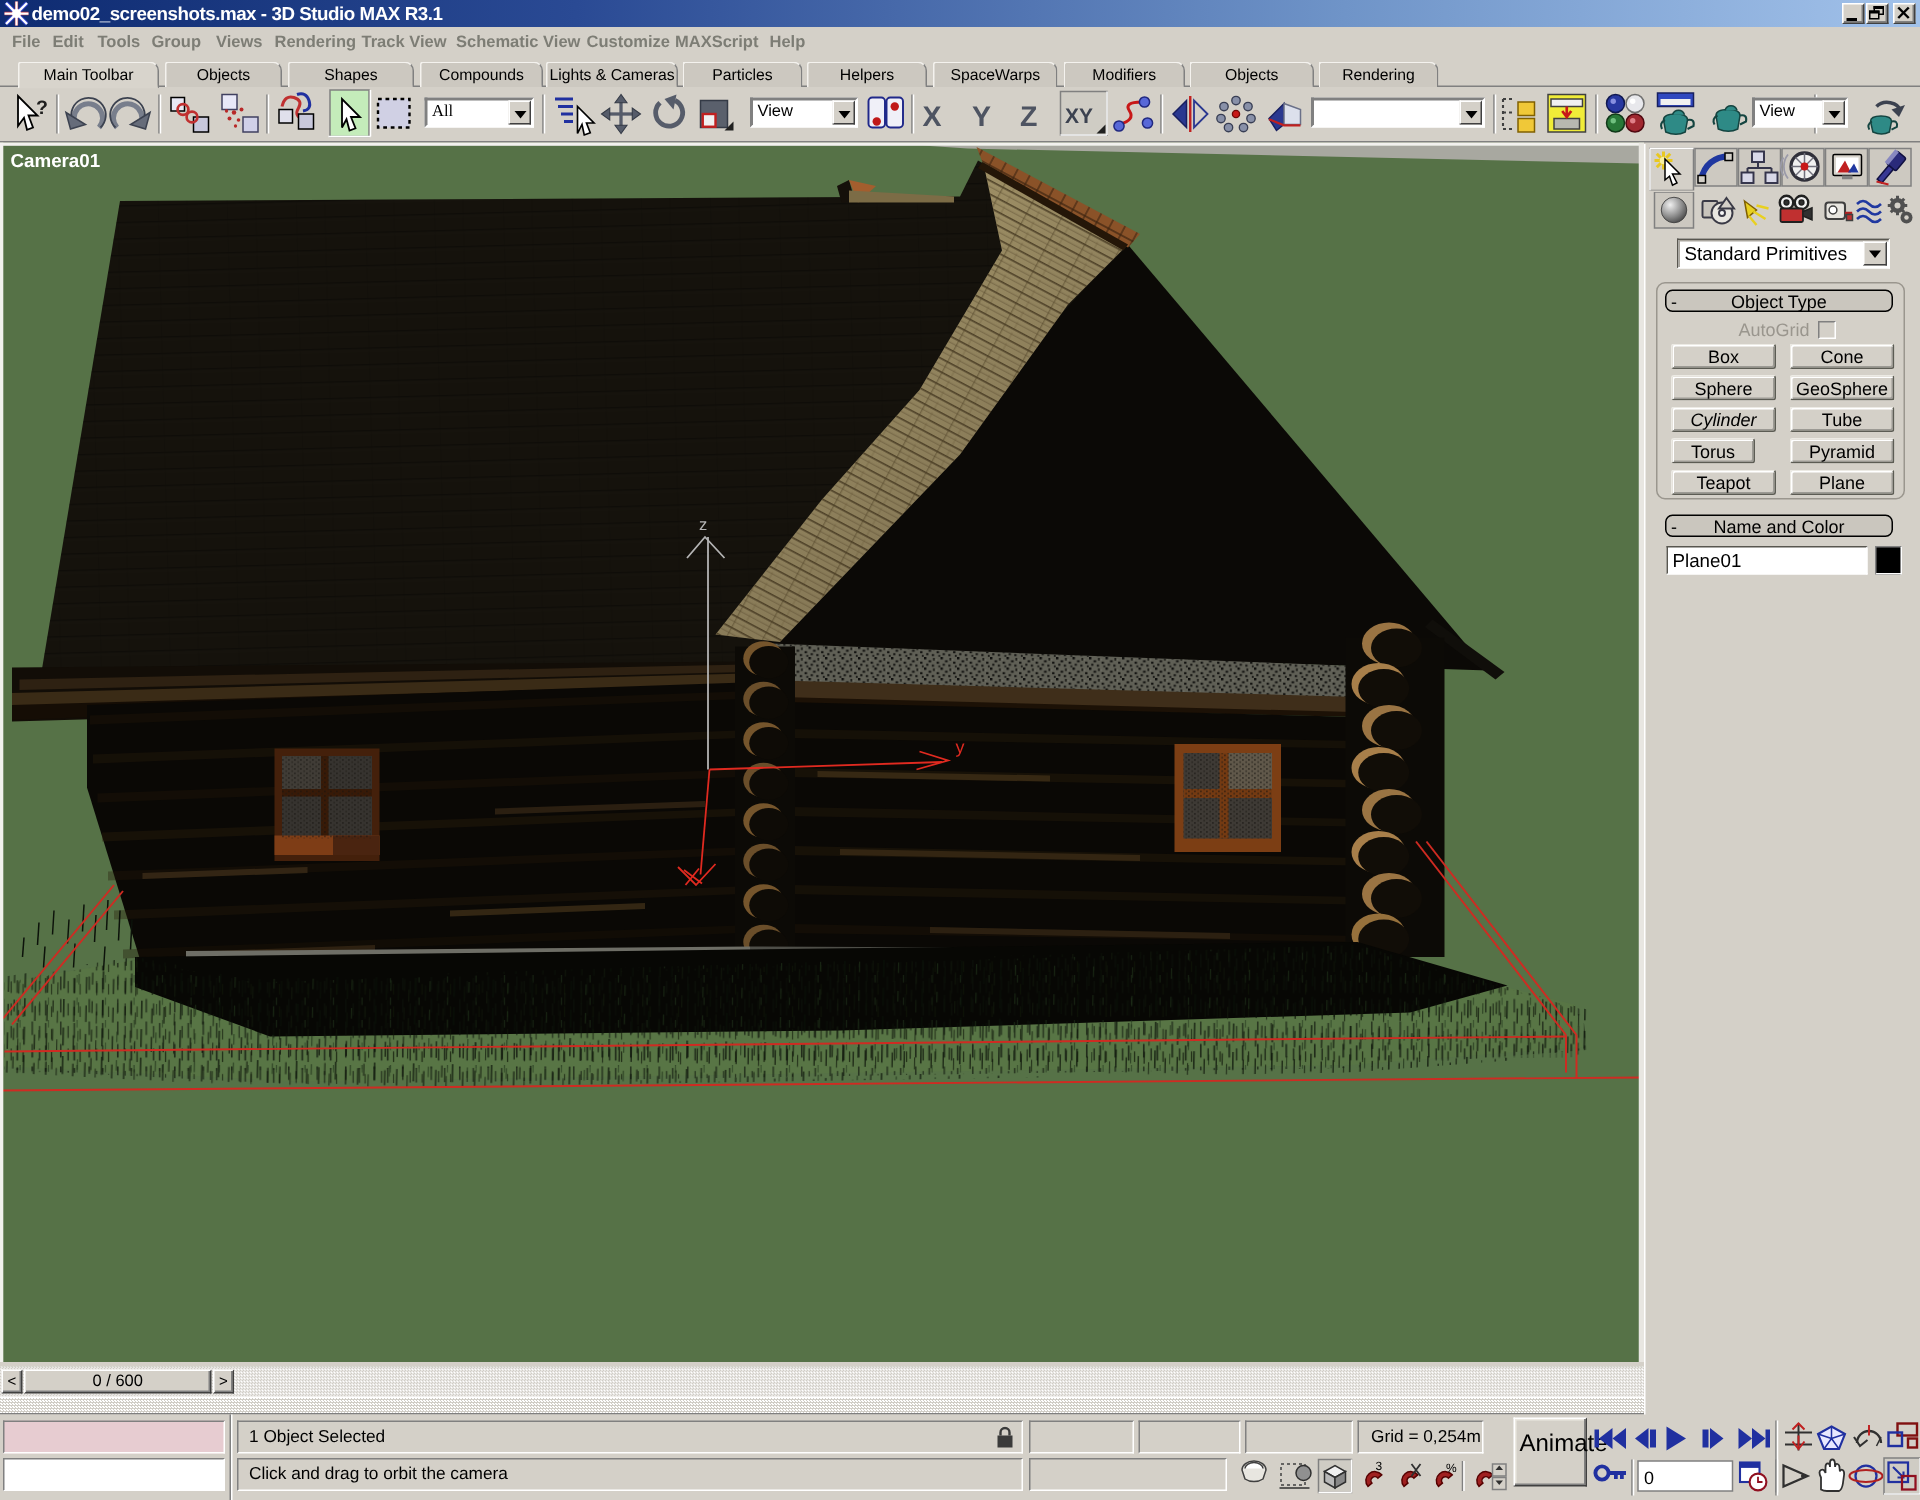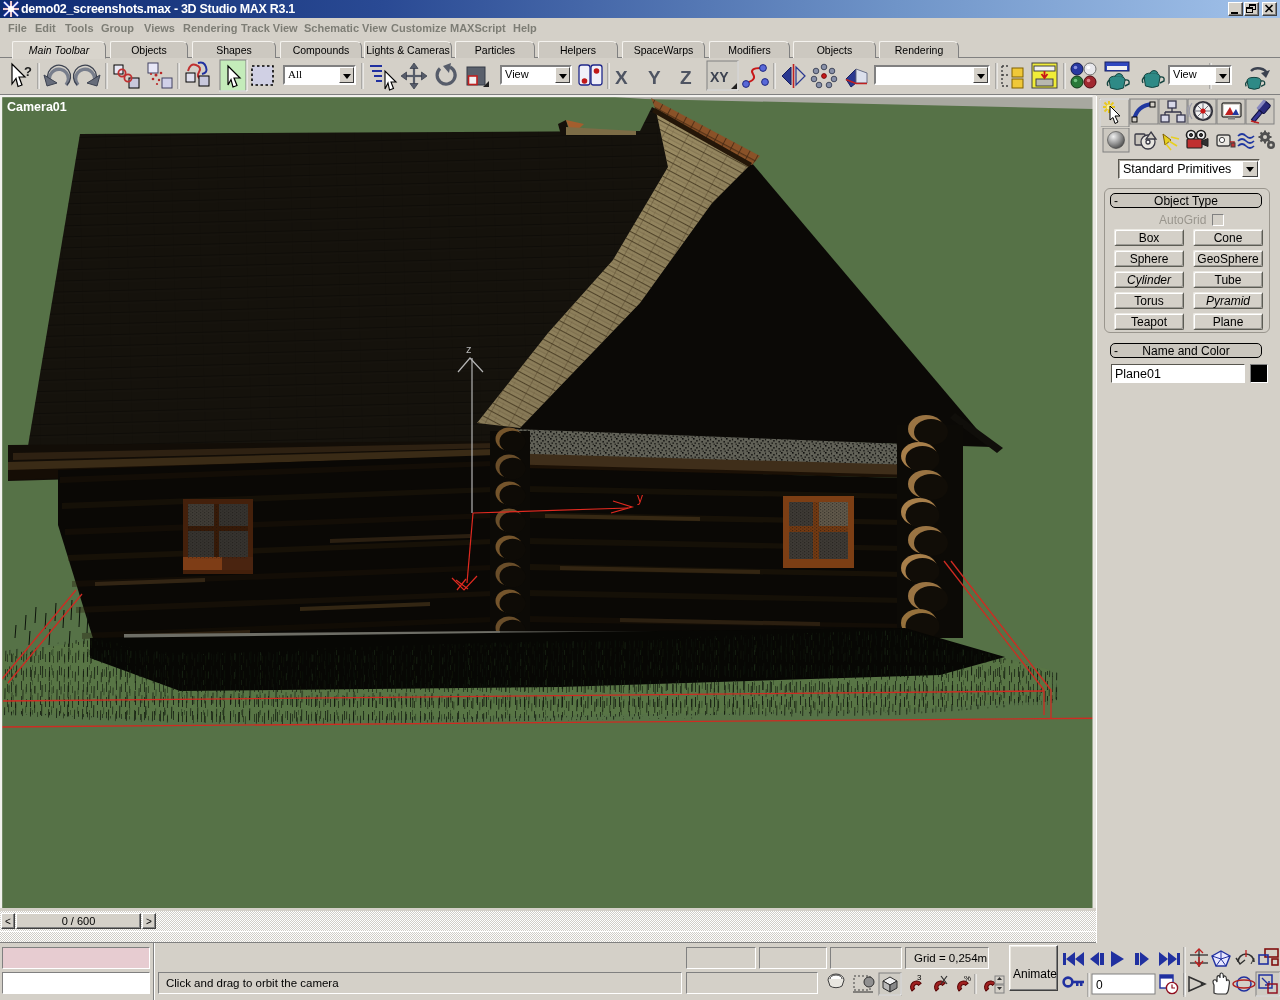--- a/index.html
+++ b/index.html
@@ -17,21 +17,21 @@
  box-shadow:inset -1px -1px 0 #808080;
  font-size:10px;text-align:center;line-height:12px;color:#000;font-weight:bold;}
 
 #menubar{left:0;top:18px;width:1280px;height:21px;background:#d4d0c8;font-weight:bold;}
 .menu{top:4px;color:#7d7d75;font-size:11px;}
 
 #tabrow{left:0;top:39px;width:1280px;height:19px;background:#d4d0c8;border-bottom:1px solid #808080;}
 .tab{top:2px;height:17px;background:#ccc8c0;border:1px solid #808080;border-bottom:none;
  border-top-color:#f4f2ee;border-left-color:#f4f2ee;
  font-size:10.5px;color:#000;text-align:center;line-height:16px;border-radius:2px 6px 0 0;}
-.tab.active{background:#d8d4cc;height:18px;z-index:2;border-bottom:1px solid #d8d4cc;font-style:italic;}
+.tab.active{background:#d8d4cc;height:18px;z-index:2;border-bottom:1px solid #d8d4cc;}
 
 #toolbar{left:0;top:58px;width:1280px;height:37px;background:#d4d0c8;border-bottom:1px solid #808080;}
 .combo{height:20px;background:#fff;border:2px solid;border-color:#808080 #fff #fff #808080;font-size:11px;color:#000;}
 .combo .cb-btn{position:absolute;right:0px;top:0px;width:15px;height:16px;background:#d4d0c8;
  border:1px solid;border-color:#fff #404040 #404040 #fff;}
 .combo .cb-btn:after{content:"";position:absolute;left:3px;top:6px;border:4px solid transparent;border-top:5px solid #000;}
 .combo .cb-txt{position:absolute;left:3px;top:1px;}
 
 .sunk{border:1px solid;border-color:#808080 #fff #fff #808080;}
 .raised{background:#d4d0c8;border:1px solid;border-color:#fff #404040 #404040 #fff;box-shadow:inset -1px -1px 0 #808080,inset 1px 1px 0 #ece9e2;}
@@ -754,22 +754,22 @@
   <div class="abs rollbtn" style="left:13px;top:97px;width:152px;height:15px;line-height:14px;border-radius:5px;background:#cac6be;">Object Type</div>
   <div class="abs" style="left:17px;top:98px;width:10px;height:12px;font-size:12px;color:#000;">-</div>
   <span class="abs" style="left:62px;top:117px;font-size:12px;color:#9a968e;">AutoGrid</span>
   <div class="abs" style="left:115px;top:118px;width:12px;height:12px;background:#d4d0c8;border:1px solid;border-color:#808080 #fff #fff #808080;"></div>
   <div class="abs objbtn" style="left:17px;top:133px;width:70px;height:17px;line-height:16px;">Box</div>
   <div class="abs objbtn" style="left:96px;top:133px;width:70px;height:17px;line-height:16px;">Cone</div>
   <div class="abs objbtn" style="left:17px;top:154px;width:70px;height:17px;line-height:16px;">Sphere</div>
   <div class="abs objbtn" style="left:96px;top:154px;width:70px;height:17px;line-height:16px;">GeoSphere</div>
   <div class="abs objbtn" style="left:17px;top:175px;width:70px;height:17px;line-height:16px;font-style:italic;">Cylinder</div>
   <div class="abs objbtn" style="left:96px;top:175px;width:70px;height:17px;line-height:16px;">Tube</div>
-  <div class="abs objbtn" style="left:17px;top:196px;width:70px;height:17px;line-height:16px;">Torus</div>
-  <div class="abs objbtn" style="left:96px;top:196px;width:70px;height:17px;line-height:16px;font-style:italic;">Pyramid</div>
+  <div class="abs objbtn" style="left:17px;top:196px;width:56px;height:17px;line-height:16px;">Torus</div>
+  <div class="abs objbtn" style="left:96px;top:196px;width:70px;height:17px;line-height:16px;">Pyramid</div>
   <div class="abs objbtn" style="left:17px;top:217px;width:70px;height:17px;line-height:16px;">Teapot</div>
   <div class="abs objbtn" style="left:96px;top:217px;width:70px;height:17px;line-height:16px;">Plane</div>
 
   <div class="abs rollbtn" style="left:13px;top:247px;width:152px;height:15px;line-height:14px;border-radius:5px;background:#cac6be;">Name and Color</div>
   <div class="abs" style="left:17px;top:248px;width:10px;height:12px;font-size:12px;color:#000;">-</div>
   <div class="abs" style="left:14px;top:268px;width:134px;height:19px;background:#fff;border:1px solid;border-color:#58564f #fff #fff #58564f;">
     <span class="abs" style="left:3px;top:2px;font-size:12.5px;color:#000">Plane01</span>
   </div>
   <div class="abs" style="left:153px;top:268px;width:18px;height:19px;background:#000;border:1px solid;border-color:#808080 #fff #fff #808080;"></div>
  </div>
@@ -778,20 +778,27 @@
    <div class="abs btn3d" style="left:1px;top:2px;width:14px;height:16px;font-size:10px;text-align:center;line-height:15px;">&lt;</div>
    <div class="abs btn3d" style="left:16px;top:2px;width:125px;height:16px;font-size:11px;text-align:center;line-height:15px;">0 / 600</div>
    <div class="abs btn3d" style="left:142px;top:2px;width:14px;height:16px;font-size:10px;text-align:center;line-height:15px;">&gt;</div>
  </div>
  <div id="ruler" class="abs ministrip" style="left:0;top:931px;width:1096px;height:12px;border-top:1px solid #fff;border-bottom:1px solid #808080;"></div>
 
  <div id="statusbar" class="abs" style="left:0;top:943px;width:1280px;height:57px;background:#d4d0c8;">
    <div class="abs" style="left:2px;top:4px;width:148px;height:22px;background:#e7ccd1;border:1px solid;border-color:#808080 #fff #fff #808080;"></div>
    <div class="abs" style="left:2px;top:29px;width:148px;height:22px;background:#fff;border:1px solid;border-color:#808080 #fff #fff #808080;"></div>
    <div class="abs" style="left:153px;top:0px;width:2px;height:57px;border-left:1px solid #808080;border-right:1px solid #fff;"></div>
+   <div class="abs sunk" style="left:158px;top:4px;width:524px;height:22px;">
+        <span class="abs" style="left:7px;top:4px;font-size:11.5px;">1 Object Selected</span>
+     <svg class="abs" style="right:5px;top:3px" width="12" height="15">
+          <rect x="1" y="6" width="10" height="8" fill="#3a3a3a"></rect>
+          <path d="M3,6 V4 a3,3 0 0 1 6,0 V6" fill="none" stroke="#3a3a3a" stroke-width="1.6"></path>
+        </svg>
+   </div>
    <div class="abs sunk" style="left:686px;top:4px;width:70px;height:22px;"></div>
    <div class="abs sunk" style="left:759px;top:4px;width:68px;height:22px;"></div>
    <div class="abs sunk" style="left:830px;top:4px;width:72px;height:22px;"></div>
    <div class="abs sunk" style="left:905px;top:4px;width:84px;height:22px;">
         <span class="abs" style="left:8px;top:4px;font-size:11.5px;">Grid = 0,254m</span>
       </div>
    <div class="abs sunk" style="left:158px;top:29px;width:524px;height:22px;text-align:right;">
         <span class="abs" style="left:7px;top:4px;font-size:11.5px;">Click and drag to orbit the camera</span>
       </div>
    <div class="abs sunk" style="left:686px;top:29px;width:132px;height:22px;"></div>
@@ -837,21 +844,21 @@
        <g>
             <rect x="173" y="4" width="9" height="8" fill="#d4d0c8" stroke="#808080"></rect>
             <path d="M175,8 l2.5,-3 2.5,3 z" fill="#303030"></path>
             <rect x="173" y="13" width="9" height="8" fill="#d4d0c8" stroke="#808080"></rect>
             <path d="M175,15 l2.5,3 2.5,-3 z" fill="#303030"></path>
           </g>
         </g>
    </svg>
 
    <div class="abs raised" style="left:1009px;top:2px;width:49px;height:46px;">
-        <span class="abs" style="left:3px;top:21px;font-size:12px;">Animate</span>
+        <span class="abs" style="left:3px;top:8px;font-size:16px;">Animate</span>
       </div>
 
    <svg class="abs" style="left:1060px;top:0px" width="220" height="57" viewBox="0 0 220 57">
      <g fill="#2030a0">
 
        <g transform="translate(3,9)">
             <rect x="0" y="1" width="3" height="12"></rect>
             <path d="M12,0 v14 l-9,-7 z"></path>
             <path d="M21,0 v14 l-9,-7 z"></path>
           </g>

